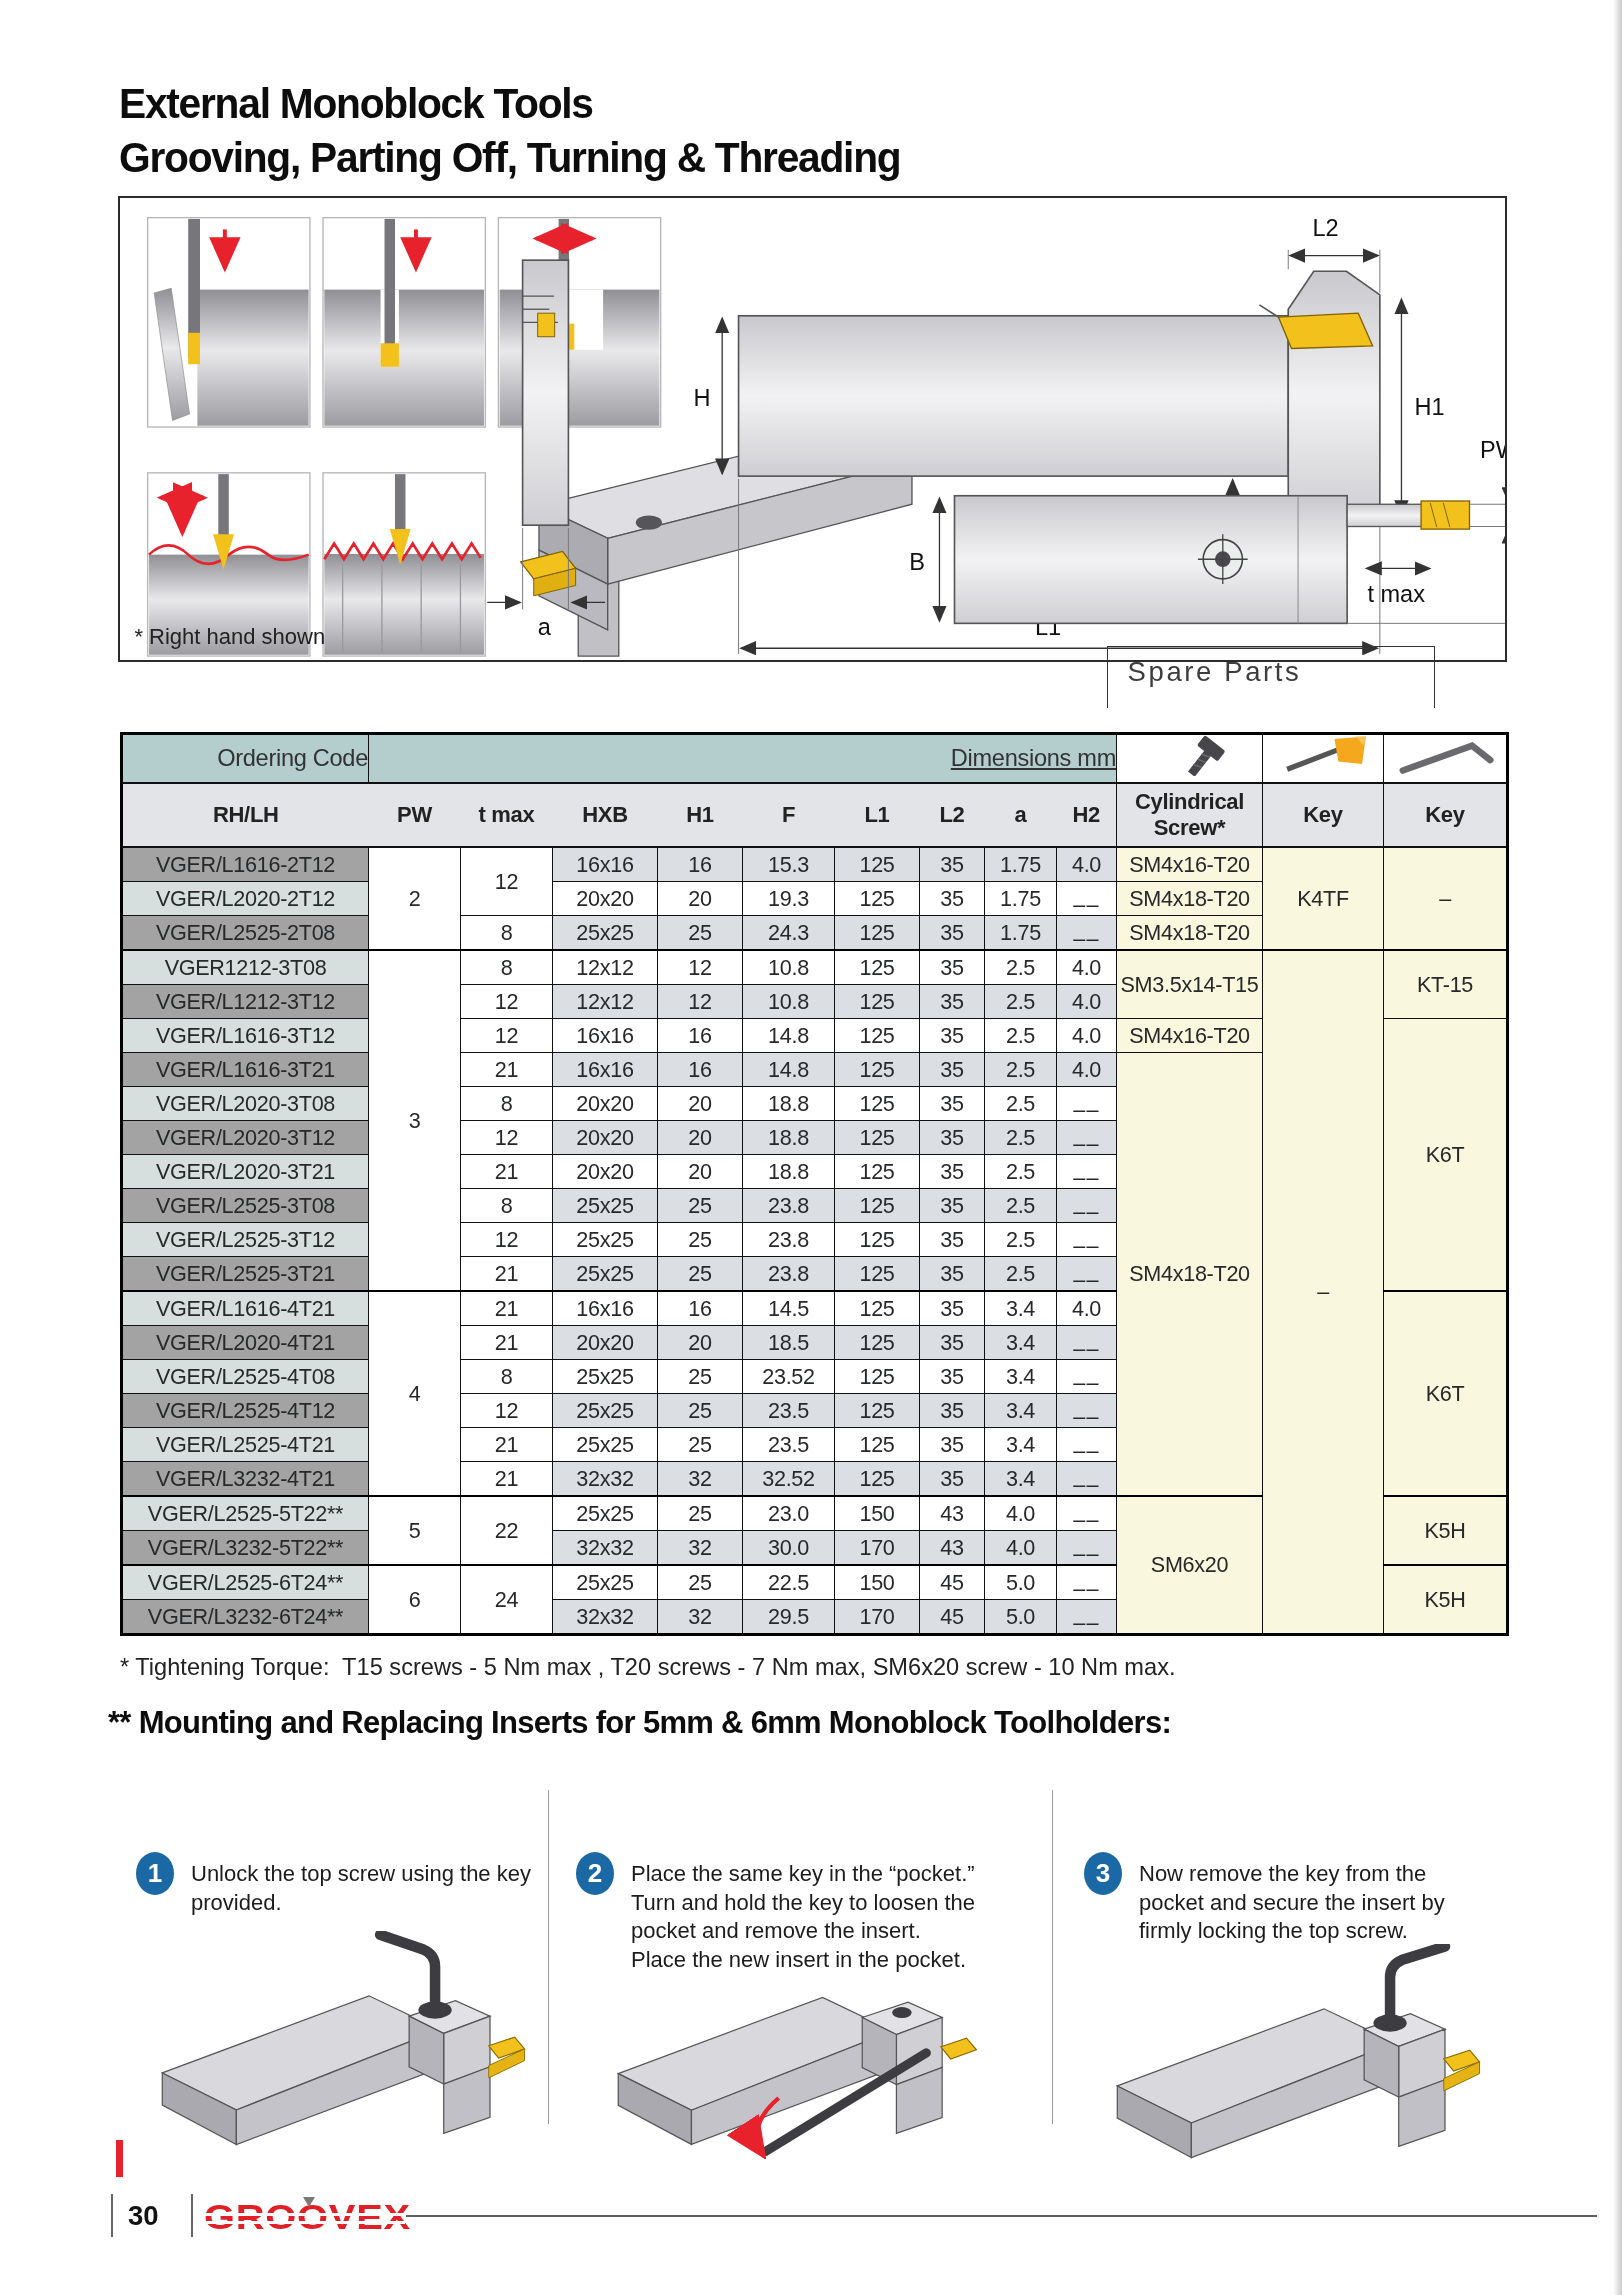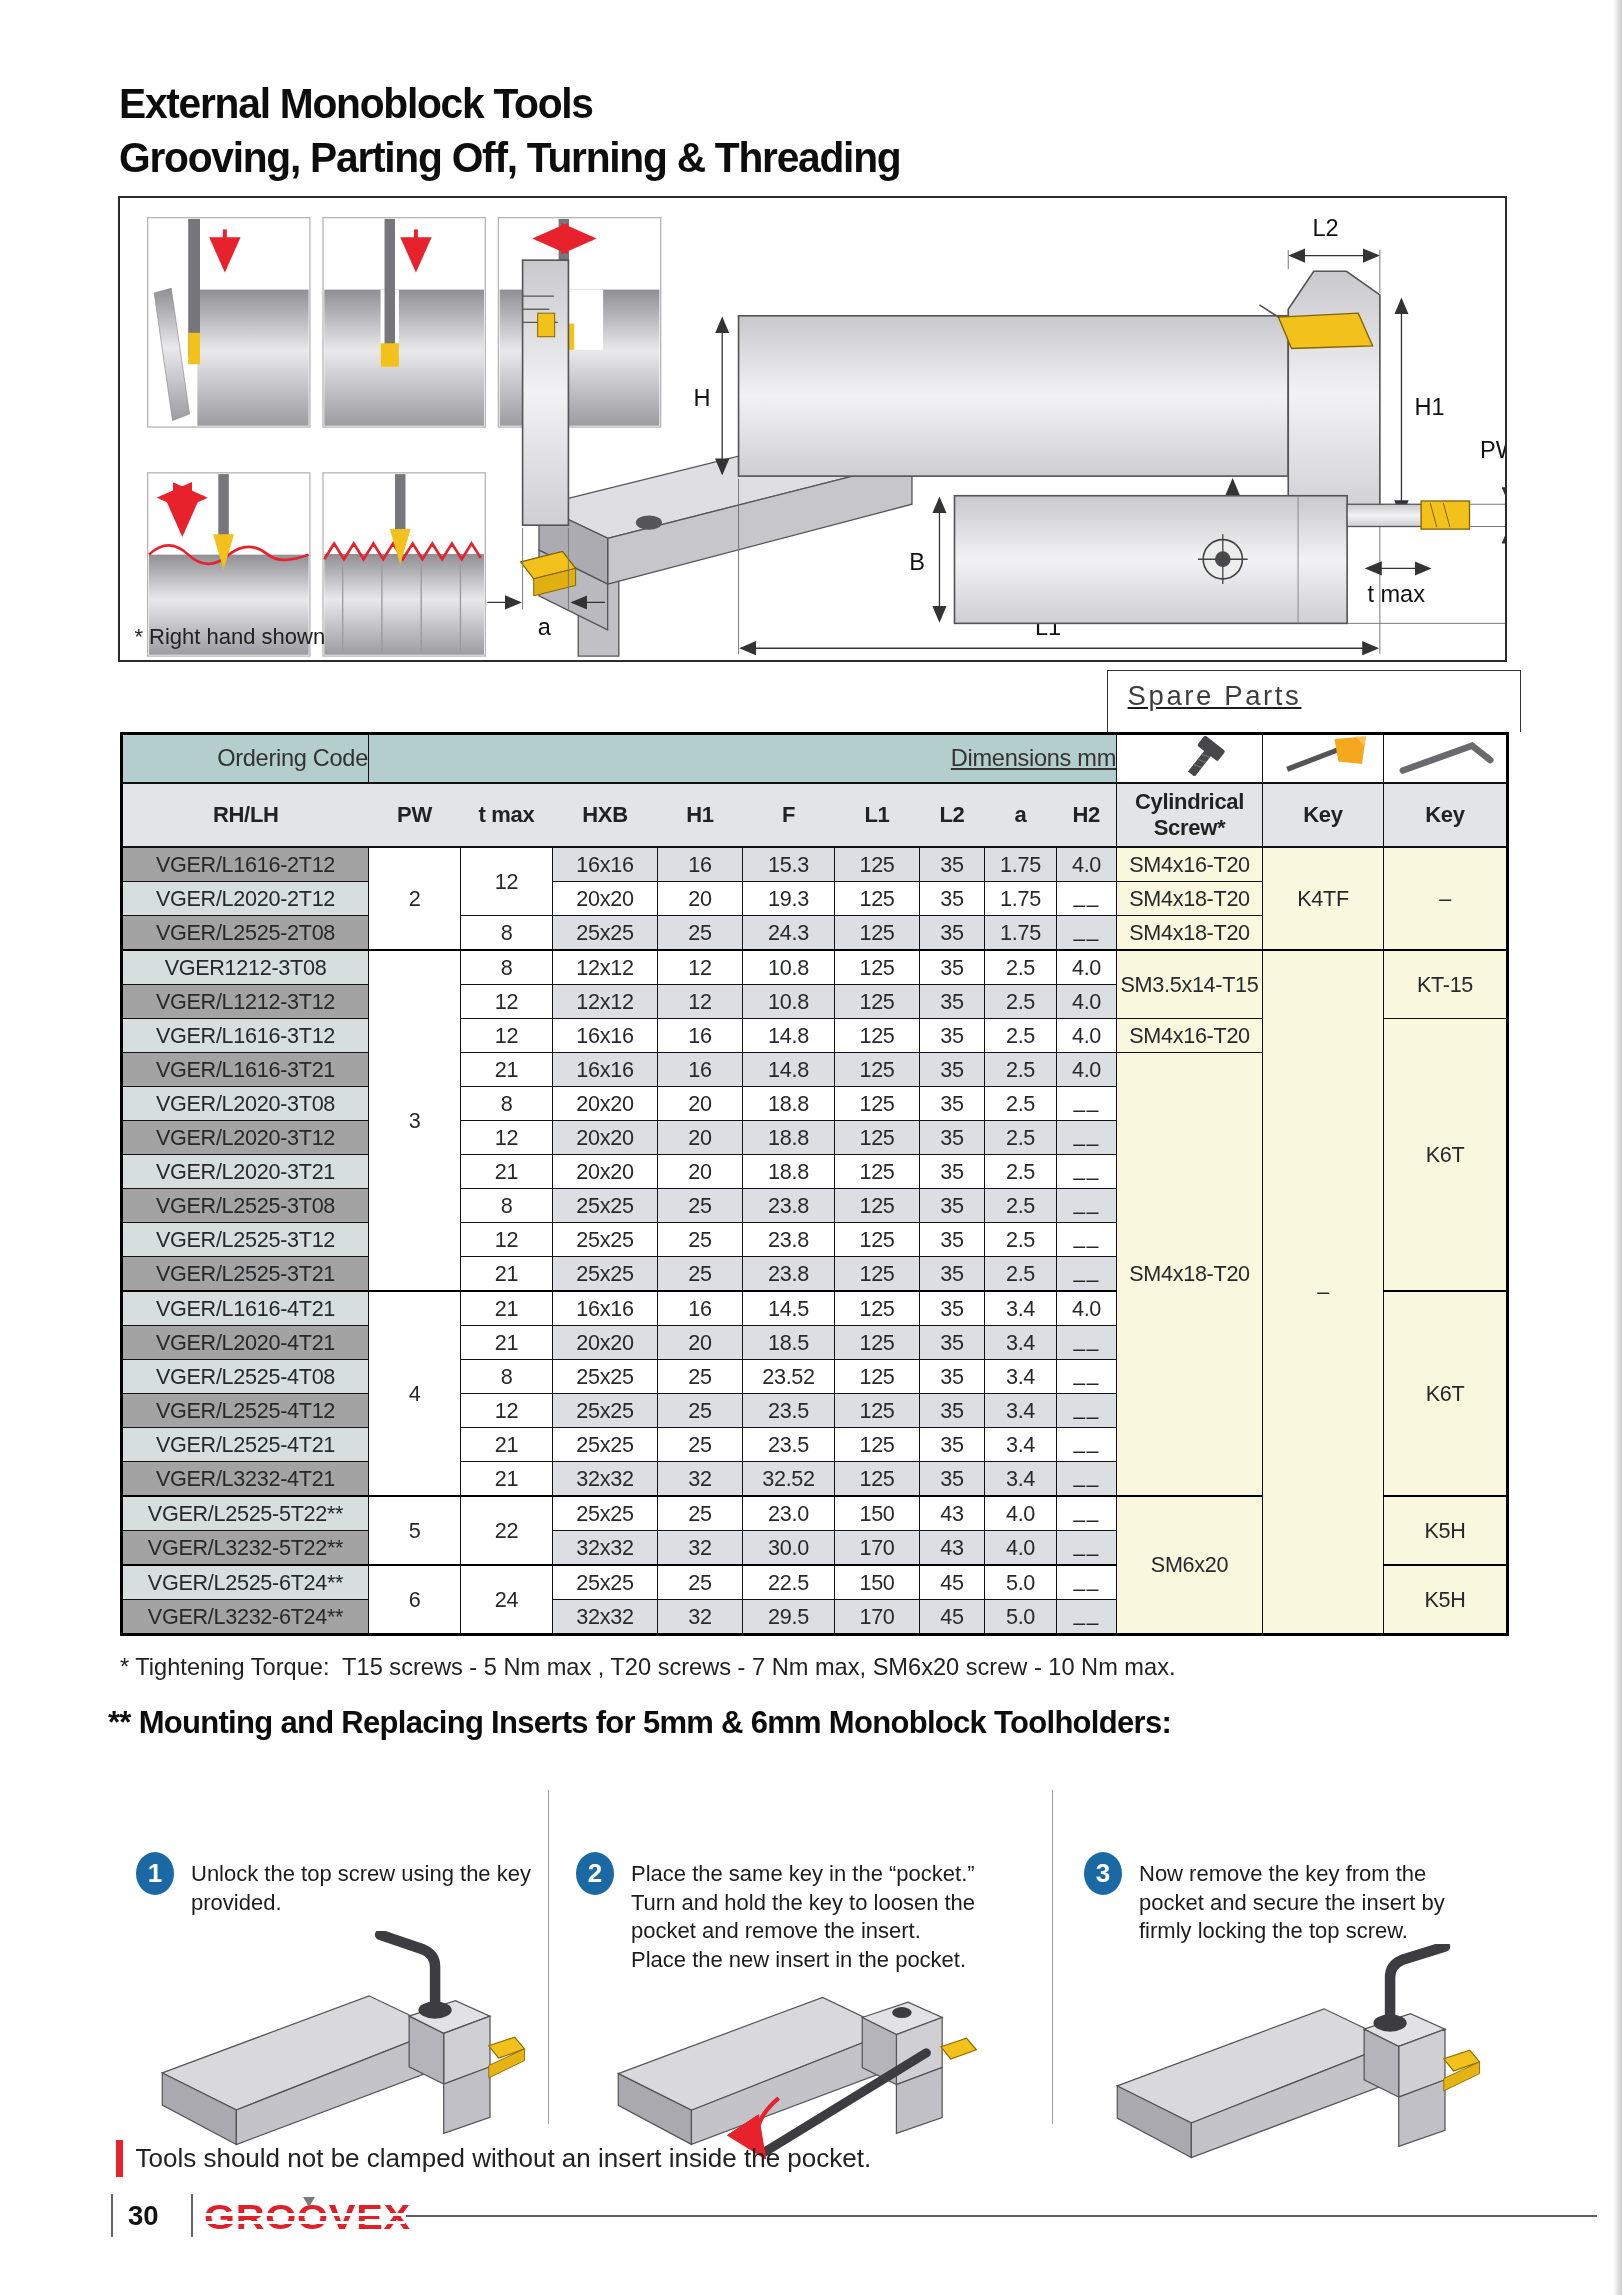--- a/index.html
+++ b/index.html
@@ -8,23 +8,23 @@
   .page-edge{position:absolute;right:0;top:0;width:10.5px;height:100%;
         background:linear-gradient(to right,rgba(255,255,255,0),rgba(150,150,150,.55));}
   
   .title{position:absolute;left:119px;top:77px;font-weight:800;font-size:42px;
          letter-spacing:-1.3px;line-height:1.28;color:#0d0d0d;transform:scaleX(.97);transform-origin:left top;}
   
   .diagram-box{position:absolute;left:118px;top:196px;width:1389px;height:466px;
                border:2px solid #2b2b2b;background:#fff;box-sizing:border-box;}
   .rh-note{position:absolute;left:14.4px;bottom:10.5px;font-size:22px;color:#222;}
   
-  .spare-head{position:absolute;left:1107px;top:670px;width:414px;height:62px;
+  .spare-head{position:absolute;left:1107px;top:646px;width:328px;height:62px;
               border-left:1.3px solid #333;border-top:1.3px solid #333;border-right:1.3px solid #333;
-              box-sizing:border-box;text-decoration:underline;}
+              box-sizing:border-box;}
   .spare-head .t{font-size:27.5px;letter-spacing:2.6px;color:#3d3d3d;padding:9.2px 0 0 19.6px;}
   
   table.main{position:absolute;left:120px;top:732px;width:1385px;border-collapse:collapse;
              table-layout:fixed;border:3.3px solid #000;}
   table.main th,table.main td{border:1.3px solid #111;padding:0;text-align:center;
              font-size:21.6px;color:#26282a;letter-spacing:-0.3px;overflow:hidden;}
   tr.hdr1 th{height:46px;border-bottom:2px solid #111;font-weight:400;font-size:23.6px;color:#333;text-align:right;}
   th.oc{background:#b4cecd;border-right:none;}
   th.dm{background:#b4cecd;border-left:none;border-right:2px solid #111;text-decoration:underline;}
   th.iconcell{background:#fff;}
@@ -643,21 +643,20 @@
         <polygon points="584,116 626,102 642,121 600,136" fill="#f2c11c" stroke="#8a6d00" stroke-width="2"></polygon>
         <polygon points="584,148 642,121 642,140 584,168" fill="#e5b414" stroke="#8a6d00" stroke-width="1.5"></polygon>
         <ellipse cx="497" cy="58" rx="27" ry="14" fill="#3c3c41"></ellipse>
         <path d="M497,58 L497,-16 Q497,-36 516,-44 L586,-66" stroke="#3c3c41" stroke-width="17" fill="none" stroke-linecap="round"></path>
       </svg>
     </div>
   </div>
 
   <div class="warning">
     <span class="wbar"></span>
-    <span class="wtext">Tools should not be clamped without an insert inside the pocket.</span>
   </div>
 
   <div class="footer">
     <div class="fline" style="left:111px"></div>
     <div class="pageno">30</div>
     <div class="fline" style="left:191px"></div>
     <div class="logo">
       <span class="lt">GROOVEX</span>
       <span class="slit" style="top:17px"></span>
       <span class="slit" style="top:25px"></span>

